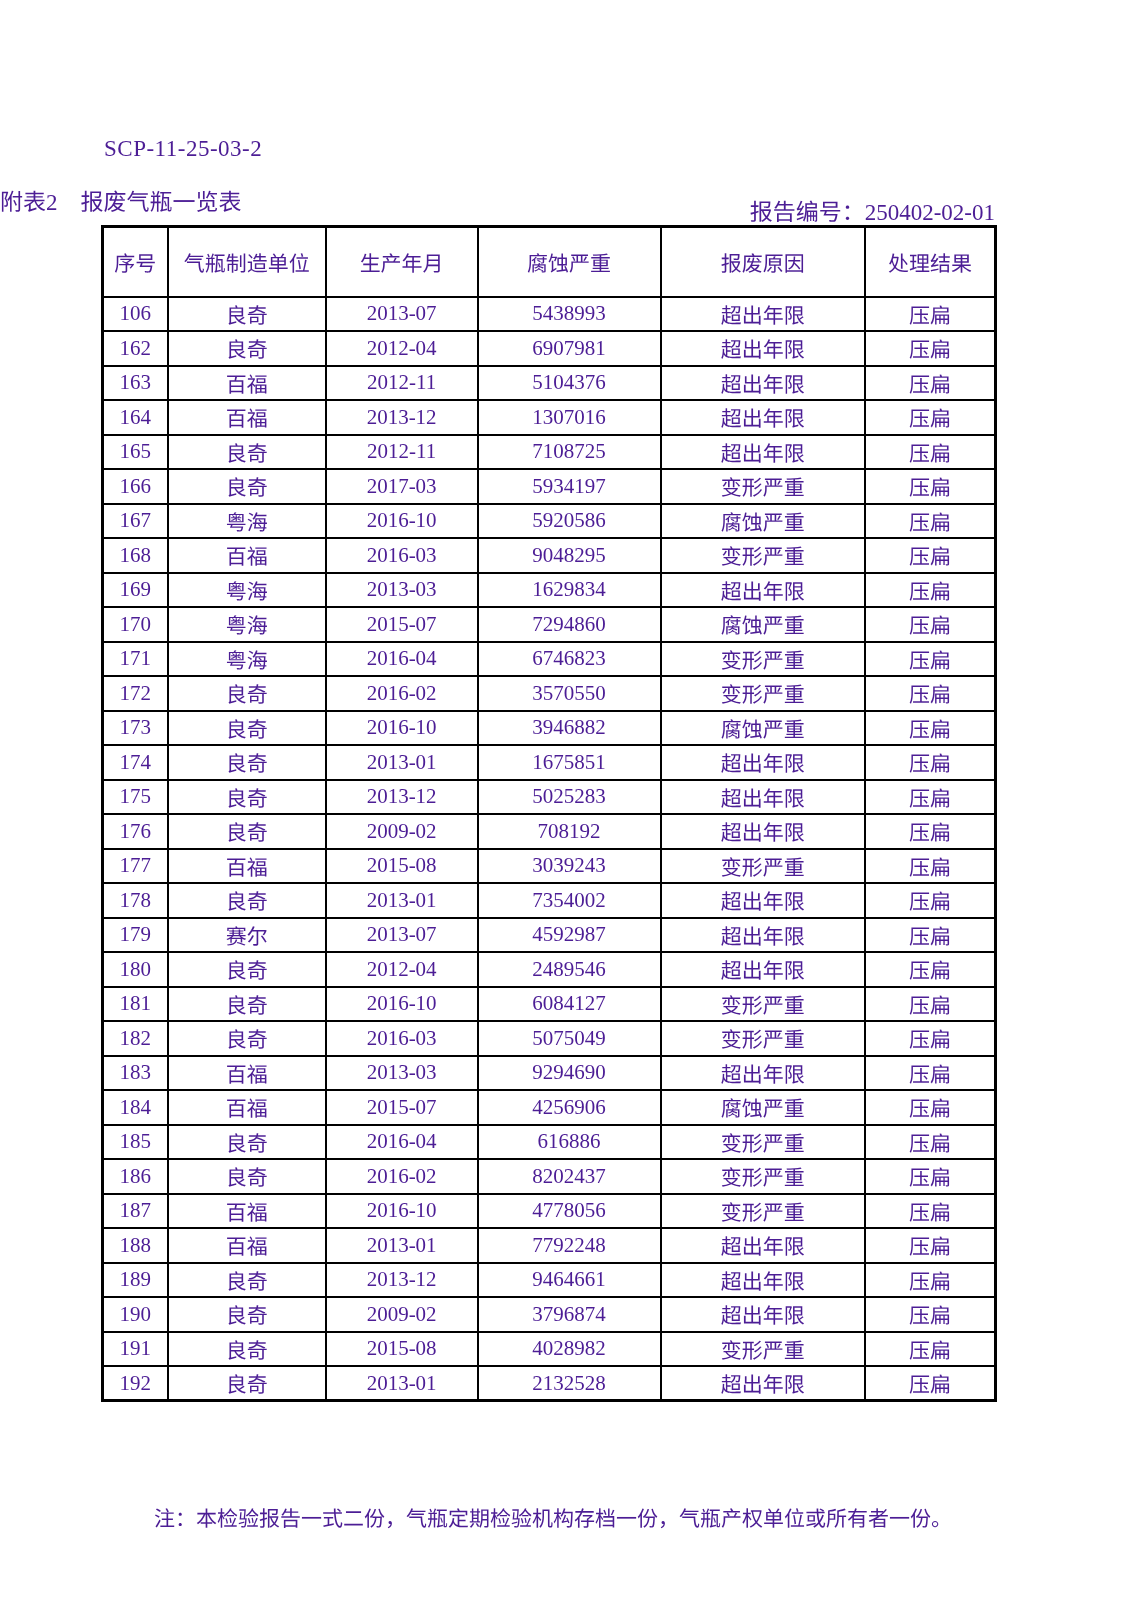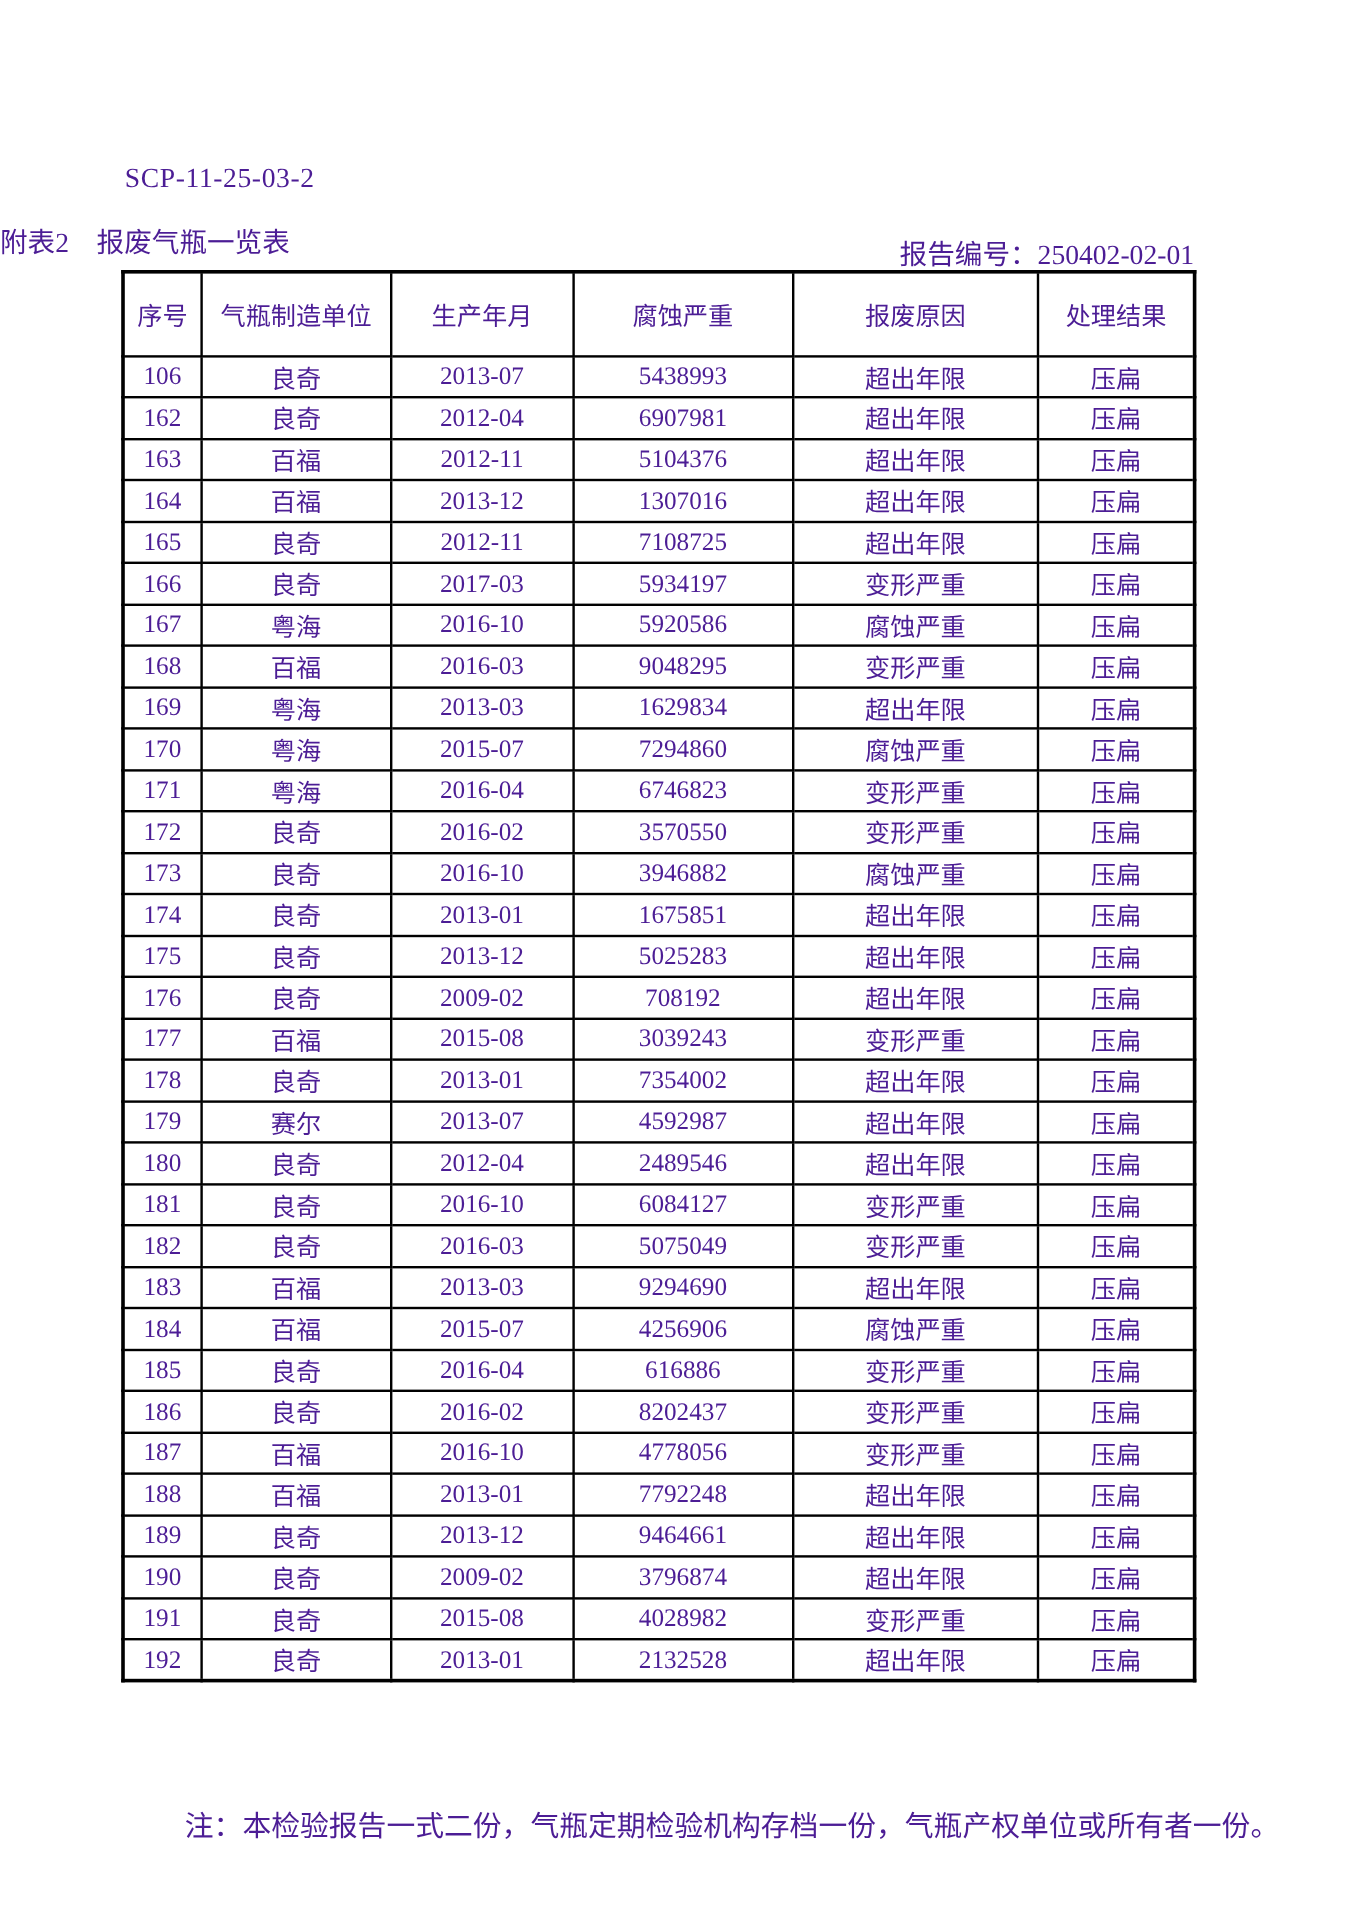--- a/index.html
+++ b/index.html
@@ -70,21 +70,21 @@
   col.c-seq   { width: 7.3%; }
   col.c-mfr   { width: 17.7%; }
   col.c-date  { width: 17.0%; }
   col.c-num   { width: 20.5%; }
   col.c-rsn   { width: 22.9%; }
   col.c-res   { width: 14.6%; }
   .note {
     position: absolute;
     left: 154px;
     top: 1502px;
-    font-size: 24px;
+    font-size: 21px;
     white-space: nowrap;
   }
 </style>
 </head>
 <body>
 
 <div class="page">
 
   <div class="doc-code">SCP-11-25-03-2</div>
 

